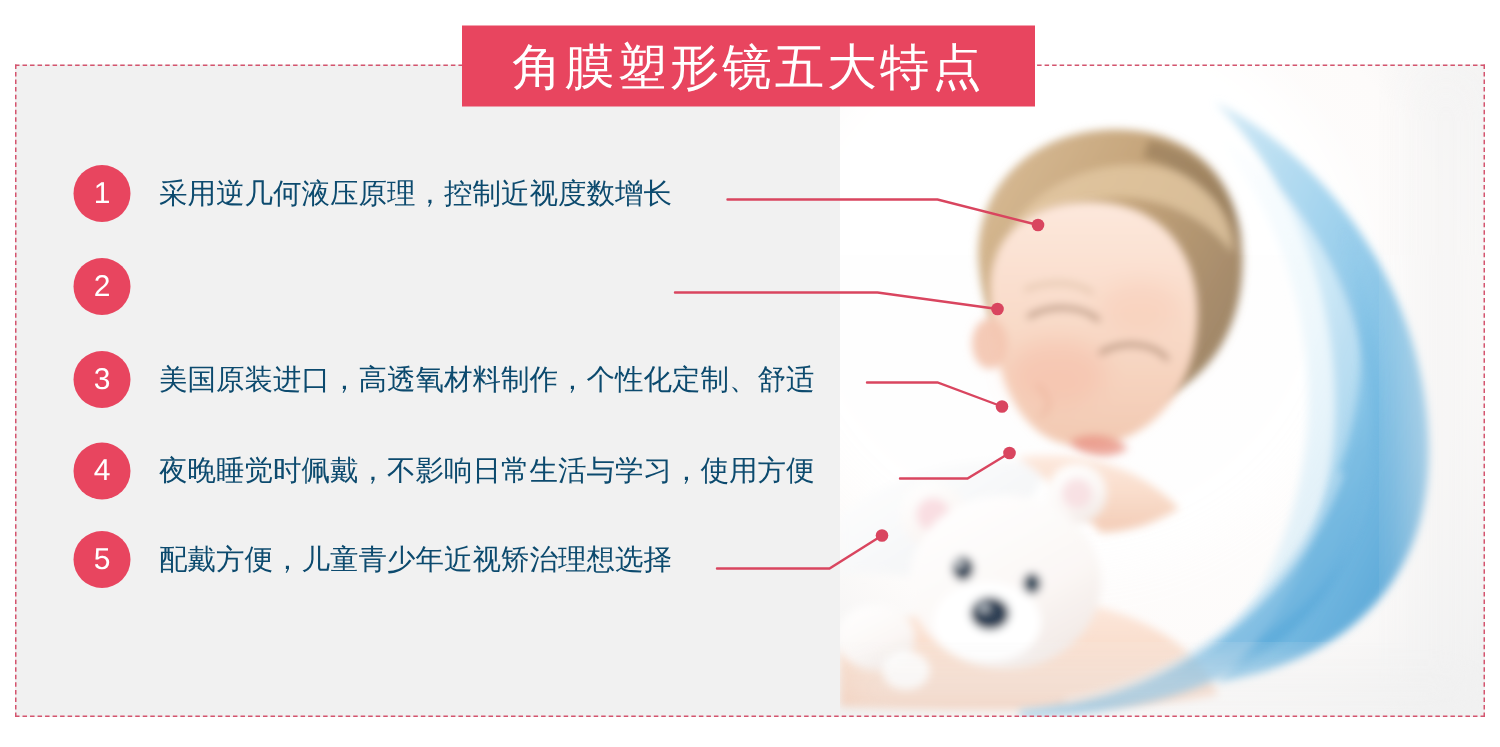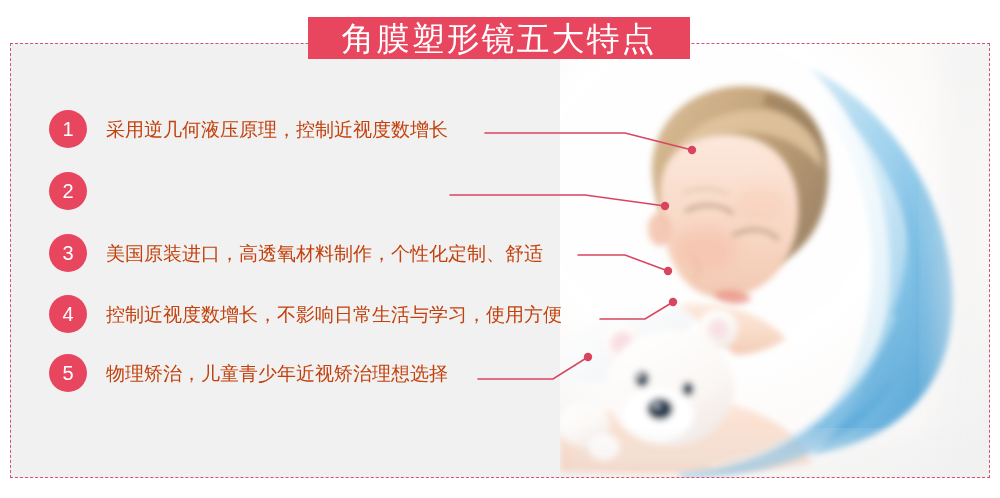--- a/index.html
+++ b/index.html
@@ -60,21 +60,21 @@
     overflow: hidden;
   }
   .photo-svg { display: block; }
 
   
   .title-banner {
     position: absolute;
     left: 308px;
     top: 17px;
     width: 382px;
-    height: 42px;
+    height: 54px;
     background: #e8455f;
     z-index: 50;
     display: flex;
     align-items: center;
     justify-content: center;
   }
   .title-text {
     color: #ffffff;
     font-size: 33px;
     letter-spacing: 2px;
@@ -108,21 +108,21 @@
     color: #ffffff;
     font-size: 20px;
     display: flex;
     align-items: center;
     justify-content: center;
     flex: 0 0 auto;
     font-family: "Liberation Sans", sans-serif;
   }
   .feature-text {
     margin-left: 19px;
-    color: #c2410c;
+    color: #0c4a6e;
     font-size: 19px;
     white-space: nowrap;
     line-height: 1;
     font-family: "DejaVu Sans", "Liberation Sans", sans-serif;
   }
 
   
   .connectors {
     position: absolute;
     left: 0; top: 0;
@@ -297,26 +297,26 @@
         <div class="num-badge">2</div>
       </div>
 
       <div class="feature-row" style="top:190px;">
         <div class="num-badge">3</div>
         <div class="feature-text">美国原装进口，高透氧材料制作，个性化定制、舒适</div>
       </div>
 
       <div class="feature-row" style="top:251px;">
         <div class="num-badge">4</div>
-        <div class="feature-text">控制近视度数增长，不影响日常生活与学习，使用方便</div>
+        <div class="feature-text">夜晚睡觉时佩戴，不影响日常生活与学习，使用方便</div>
       </div>
 
       <div class="feature-row" style="top:310px;">
         <div class="num-badge">5</div>
-        <div class="feature-text">物理矫治，儿童青少年近视矫治理想选择</div>
+        <div class="feature-text">配戴方便，儿童青少年近视矫治理想选择</div>
       </div>
 
     </div>
   </div>
 
   <div class="panel-border"></div>
 
   <div class="title-banner">
     <span class="title-text">角膜塑形镜五大特点</span>
   </div>

